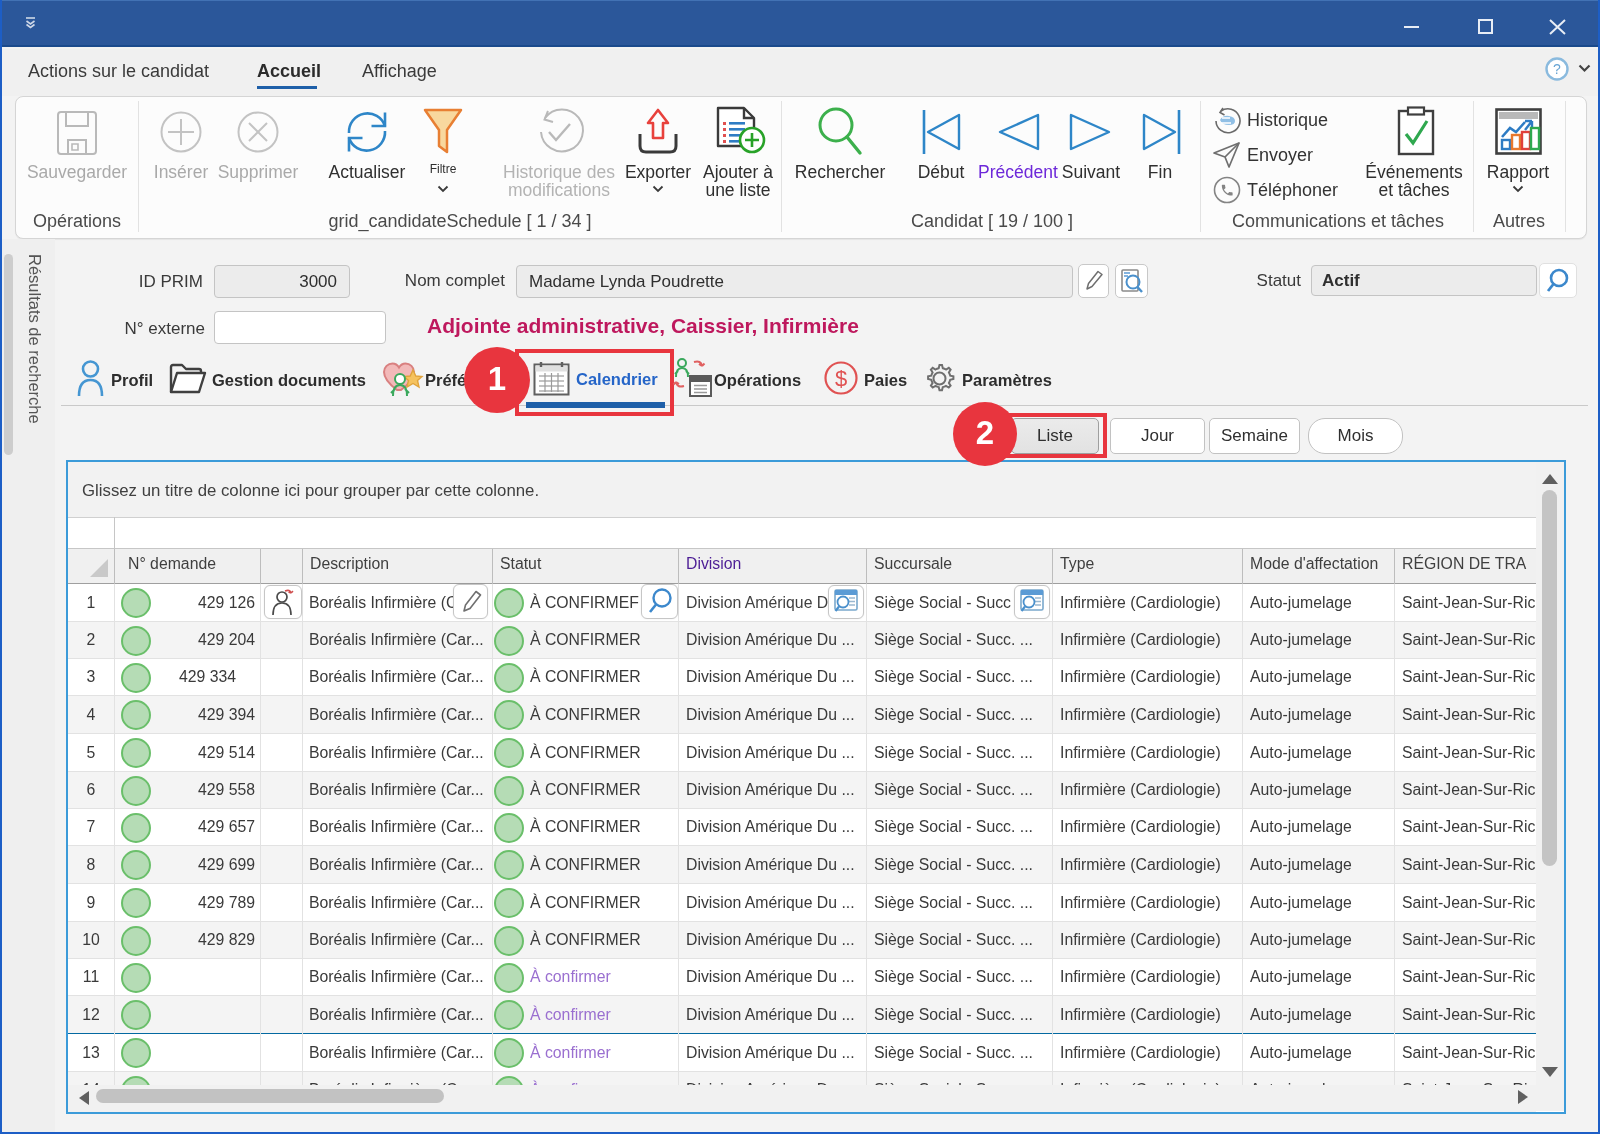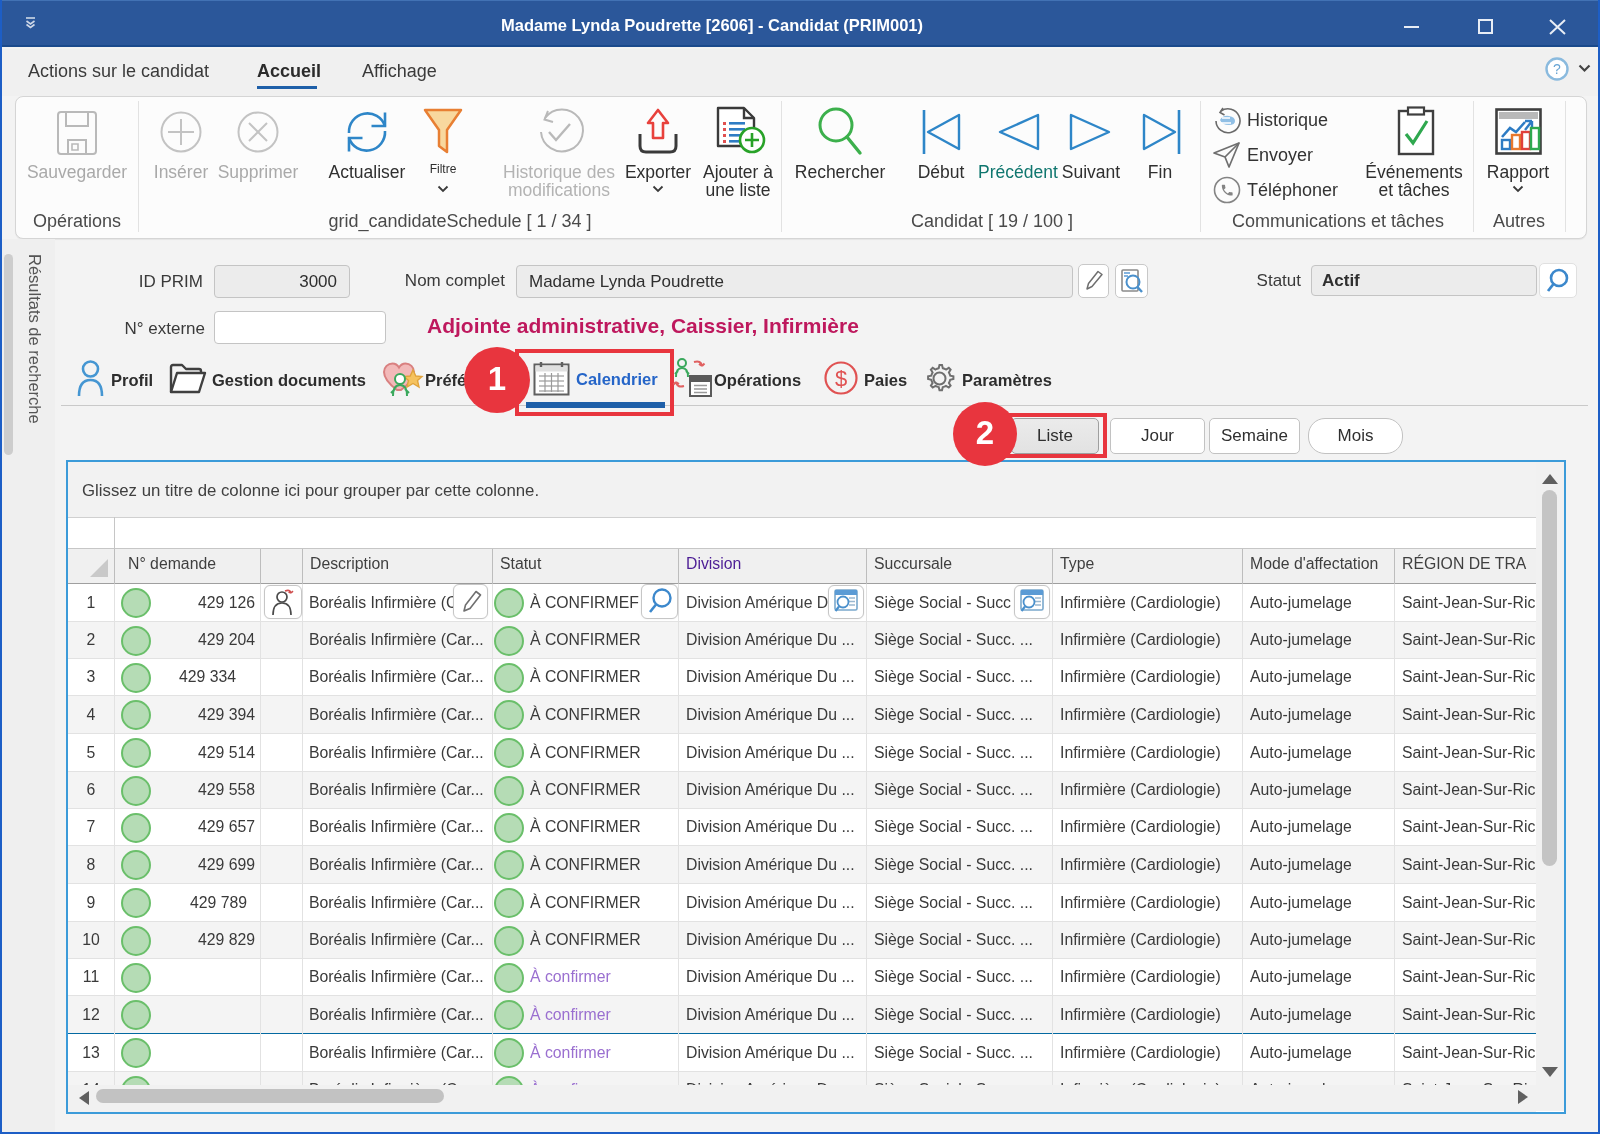--- a/index.html
+++ b/index.html
@@ -5,21 +5,20 @@
 html,body { width:1600px; height:1134px; overflow:hidden; }
 body { font-family:"Liberation Sans", sans-serif; background:#f3f3f3; position:relative; }
 .abs { position:absolute; }
 .lbl { position:absolute; font-size:15px; color:#333; white-space:nowrap; }
 svg { position:absolute; overflow:visible; }
 </style></head><body>
 
 <div class="abs" style="left:0;top:0;width:1600px;height:1134px;border:2px solid #1d5ec6;border-top:none;pointer-events:none;z-index:50"></div>
 <div class="abs" style="left:0;top:0;width:1600px;height:47px;background:#2b579a;border-bottom:2px solid #1a4a8c;z-index:5">
 <div class="abs" style="left:0;top:0;width:1600px;height:1px;background:#4272b4"></div>
-<div class="abs" style="left:0;top:16px;width:1424px;text-align:center;font-size:16.5px;font-weight:bold;color:#fff;">Madame Lynda Poudrette [2606] - Candidat (PRIM001)</div>
 <svg style="left:24px;top:16px" width="14" height="14" viewBox="0 0 14 14">
       <path d="M2 2 H11" stroke="#cfd8e8" stroke-width="1.6" fill="none"></path>
       <path d="M2.5 5 L6.5 8 L10.5 5" stroke="#cfd8e8" stroke-width="1.6" fill="none"></path>
       <path d="M2.5 8.5 L6.5 11.5 L10.5 8.5" stroke="#cfd8e8" stroke-width="1.6" fill="none"></path>
     </svg>
 <div class="abs" style="left:1404px;top:26px;width:15px;height:2px;background:#e8edf5"></div>
 <div class="abs" style="left:1478px;top:19px;width:15px;height:15px;border:2px solid #e8edf5"></div>
 <svg style="left:1549px;top:19px" width="17" height="16" viewBox="0 0 17 16">
       <path d="M1 1 L16 15 M16 1 L1 15" stroke="#e8edf5" stroke-width="2" fill="none"></path>
     </svg>
@@ -116,21 +115,21 @@
   </svg>
 <div class="lbl" style="left:690px;top:162px;width:300px;text-align:center;font-size:17.5px;color:#2f2f2f">Rechercher</div>
 <svg style="left:921px;top:109px" width="42" height="46" viewBox="0 0 42 46">
     <path d="M3 1 V45" stroke="#2e86c8" stroke-width="2.6"></path>
     <path d="M38 6 L7 23 L38 40 Z" fill="none" stroke="#2e86c8" stroke-width="2.4" stroke-linejoin="round"></path>
   </svg>
 <div class="lbl" style="left:791px;top:162px;width:300px;text-align:center;font-size:17.5px;color:#2f2f2f">Début</div>
 <svg style="left:996px;top:109px" width="44" height="46" viewBox="0 0 44 46">
     <path d="M42 6 L4 23 L42 40 Z" fill="none" stroke="#2e86c8" stroke-width="2.4" stroke-linejoin="round"></path>
   </svg>
-<div class="lbl" style="left:868px;top:162px;width:300px;text-align:center;font-size:17.5px;color:#0f766e">Précédent</div>
+<div class="lbl" style="left:868px;top:162px;width:300px;text-align:center;font-size:17.5px;color:#6d28d9">Précédent</div>
 <svg style="left:1069px;top:109px" width="44" height="46" viewBox="0 0 44 46">
     <path d="M2 6 L40 23 L2 40 Z" fill="none" stroke="#2e86c8" stroke-width="2.4" stroke-linejoin="round"></path>
   </svg>
 <div class="lbl" style="left:941px;top:162px;width:300px;text-align:center;font-size:17.5px;color:#2f2f2f">Suivant</div>
 <svg style="left:1140px;top:109px" width="42" height="46" viewBox="0 0 42 46">
     <path d="M39 1 V45" stroke="#2e86c8" stroke-width="2.6"></path>
     <path d="M4 6 L35 23 L4 40 Z" fill="none" stroke="#2e86c8" stroke-width="2.4" stroke-linejoin="round"></path>
   </svg>
 <div class="lbl" style="left:1010px;top:162px;width:300px;text-align:center;font-size:17.5px;color:#2f2f2f">Fin</div>
 <svg style="left:1213px;top:107px" width="28" height="28" viewBox="0 0 28 28">
@@ -472,21 +471,21 @@
 <div class="abs" style="left:234px;top:0;width:1px;height:38px;background:#e2e2e2"></div>
 <div class="abs" style="left:424px;top:0;width:1px;height:38px;background:#e2e2e2"></div>
 <div class="abs" style="left:610px;top:0;width:1px;height:38px;background:#e2e2e2"></div>
 <div class="abs" style="left:798px;top:0;width:1px;height:38px;background:#e2e2e2"></div>
 <div class="abs" style="left:984px;top:0;width:1px;height:38px;background:#e2e2e2"></div>
 <div class="abs" style="left:1174px;top:0;width:1px;height:38px;background:#e2e2e2"></div>
 <div class="abs" style="left:1326px;top:0;width:1px;height:38px;background:#e2e2e2"></div>
 <div class="abs" style="left:0;top:0;width:46px;height:37px;text-align:center;line-height:37px">9</div>
 <div class="abs" style="left:53px;top:4.0px;width:30px;height:30px;border-radius:50%;background:#b5dcb5;border:2.5px solid #6abf6a"></div>
 <div class="abs" style="left:426px;top:4.0px;width:30px;height:30px;border-radius:50%;background:#b5dcb5;border:2.5px solid #6abf6a"></div>
-<div class="abs" style="left:84px;top:0;width:95px;text-align:right;line-height:37px">429 789</div>
+<div class="abs" style="left:92px;top:0;width:95px;text-align:right;line-height:37px">429 789</div>
 <div class="abs" style="left:241px;top:0;width:182px;line-height:37px;white-space:nowrap;overflow:hidden;color:#3a3a3a">Boréalis Infirmière (Car...</div>
 <div class="abs" style="left:462px;top:0;width:147px;line-height:37px;white-space:nowrap;overflow:hidden;color:#3a3a3a">À CONFIRMER</div>
 <div class="abs" style="left:618px;top:0;width:179px;line-height:37px;white-space:nowrap;overflow:hidden;color:#3a3a3a">Division Amérique Du ...</div>
 <div class="abs" style="left:806px;top:0;width:177px;line-height:37px;white-space:nowrap;overflow:hidden;color:#3a3a3a">Siège Social - Succ. ...</div>
 <div class="abs" style="left:992px;top:0;width:181px;line-height:37px;white-space:nowrap;overflow:hidden;color:#3a3a3a">Infirmière (Cardiologie)</div>
 <div class="abs" style="left:1182px;top:0;width:143px;line-height:37px;white-space:nowrap;overflow:hidden;color:#3a3a3a">Auto-jumelage</div>
 <div class="abs" style="left:1334px;top:0;width:134px;line-height:37px;white-space:nowrap;overflow:hidden;color:#3a3a3a">Saint-Jean-Sur-Ric</div>
 </div>
 <div class="abs" style="left:0;top:338px;width:1468px;height:37px;background:#f4f4f4;border-bottom:1px solid #e2e2e2;font-size:15.8px;color:#3a3a3a">
 <div class="abs" style="left:46px;top:0;width:1px;height:37px;background:#e2e2e2"></div>

